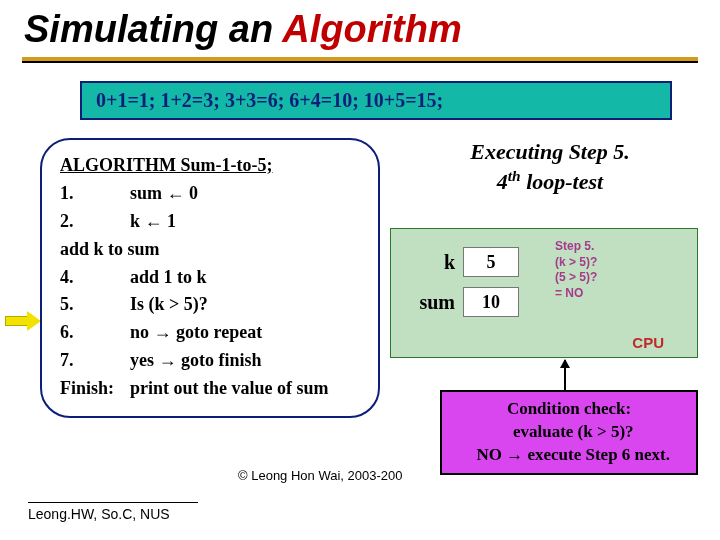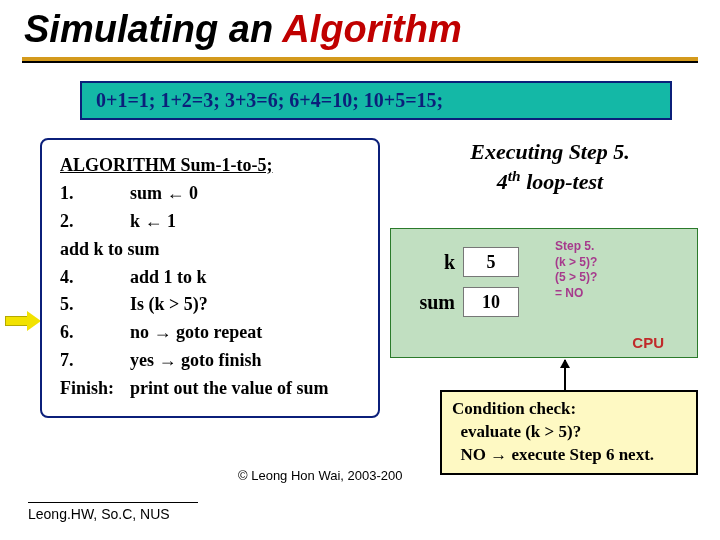--- a/index.html
+++ b/index.html
@@ -39,21 +39,21 @@
     position: relative;
     margin-top: 18px;
   }
   .algo-box {
     position: absolute;
     left: 40px;
     top: 0;
     width: 340px;
     height: 280px;
     border: 2px solid #0b1f7a;
-    border-radius: 8px;
+    border-radius: 30px;
     padding: 12px 18px;
     font-family: "Times New Roman", serif;
     font-size: 18px;
     font-weight: bold;
     line-height: 1.55;
   }
   .algo-header { text-decoration: underline; }
   .algo-row { display: flex; }
   .algo-num { width: 70px; }
   .algo-body {}
@@ -142,26 +142,27 @@
     font-weight: bold;
     font-size: 15px;
     color: #c02a2a;
   }
   .cond-box {
     position: absolute;
     left: 440px;
     top: 252px;
     width: 258px;
     border: 2px solid #000;
-    background: #fef9c3;
+    background: #d946ef;
     padding: 6px 10px;
     font-family: "Times New Roman", serif;
     font-size: 17px;
     font-weight: bold;
     line-height: 1.35;
+    text-align: center;
   }
   .cond-arrow {
     position: absolute;
     left: 564px;
     top: 222px;
     width: 2px;
     height: 30px;
     background: #000;
   }
   .cond-arrow::before {

